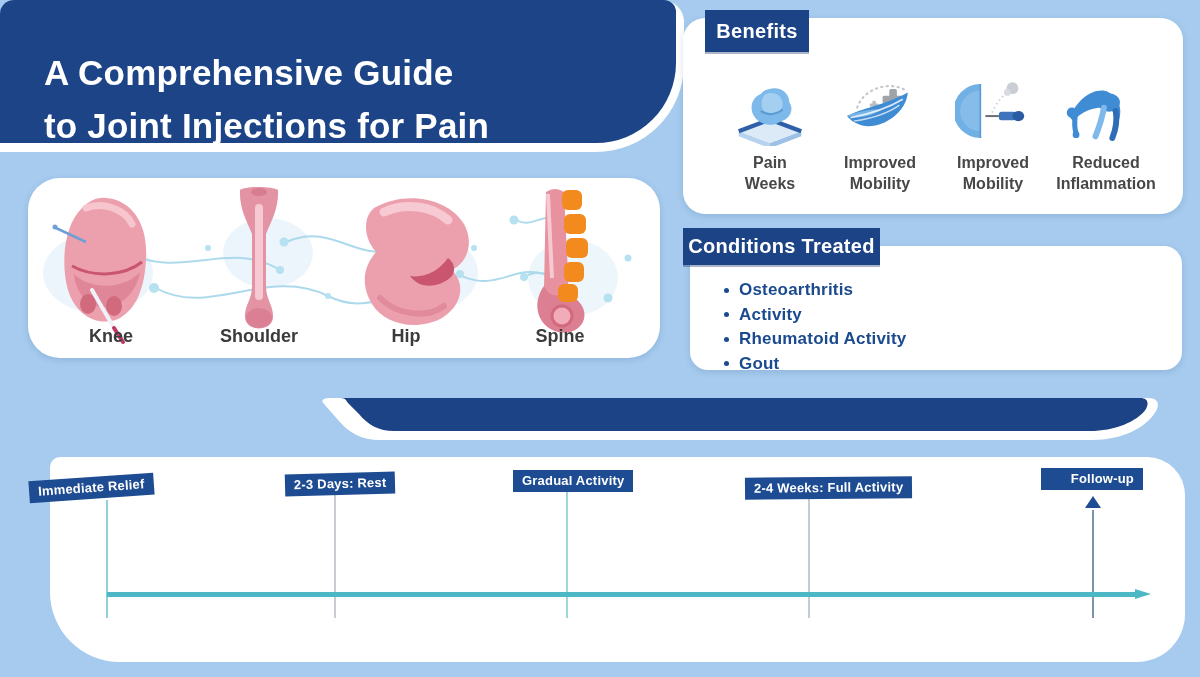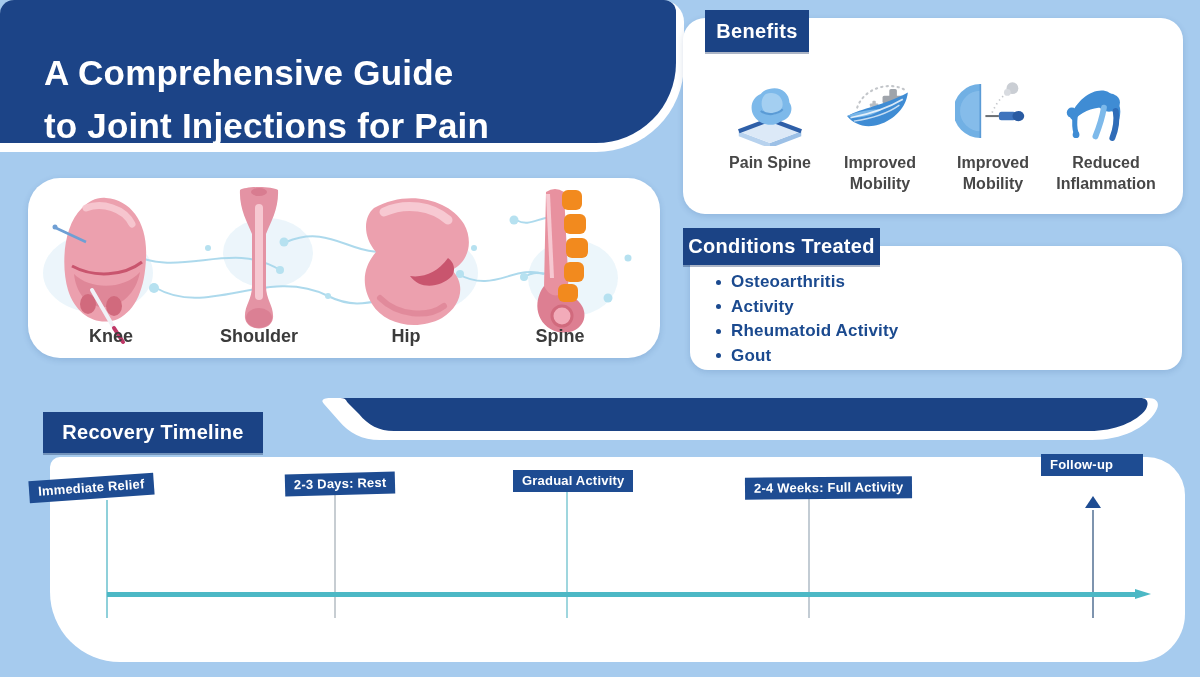--- a/index.html
+++ b/index.html
@@ -29,21 +29,21 @@
     font-weight:600;line-height:21px;}
 
   
   .joints-card{left:28px;top:178px;width:632px;height:180px;border-radius:32px;}
   .joint-label{position:absolute;top:148px;transform:translateX(-50%);color:#3b3b3b;
     font-size:18px;font-weight:600;}
 
   
   .conditions-card{left:690px;top:246px;width:492px;height:124px;border-radius:18px;}
   .conditions-tag{left:683px;top:228px;width:197px;height:37px;}
-  .conditions-list{position:absolute;left:20px;top:24px;margin:0;padding:0;list-style:none;}
+  .conditions-list{position:absolute;left:20px;top:24px;margin:8px;padding:0;list-style:none;}
   .conditions-list li{display:flex;align-items:center;height:24.5px;color:#1b4a8f;
     font-size:17px;font-weight:700;letter-spacing:.2px;}
   .dot{width:5px;height:5px;border-radius:50%;background:#1b4a8f;margin:0 10px 0 6px;flex:none;}
 
   
   .swoosh{position:absolute;left:0;top:388px;}
   .timeline-tag{left:43px;top:412px;width:220px;height:41px;}
   .timeline-card{left:50px;top:457px;width:1135px;height:205px;border-radius:10px 38px 48px 70px;
     box-shadow:none;}
   .milestone{position:absolute;background:#1e4c92;color:#ffffff;font-size:13px;font-weight:700;
@@ -73,21 +73,21 @@
     <div class="benefit-item" style="left:27px;">
       <svg class="benefit-icon" width="76" height="70" viewBox="0 0 90 80">
         <polygon points="8,64 45,78 45,84 8,70" fill="#b7d2ee"></polygon>
         <polygon points="82,64 45,78 45,84 82,70" fill="#9cc0e6"></polygon>
         <polygon points="45,50 82,64 45,78 8,64" fill="#dce9f7"></polygon>
         <path d="M8,64 L45,50 L82,64" stroke="#2e5fa8" stroke-width="5" fill="none" stroke-linejoin="round"></path>
         <path d="M44,14 C56,10 68,18 68,30 C74,38 68,50 58,52 C48,60 32,56 26,46 C20,36 24,24 34,20 C37,16 40,15 44,14 Z" fill="#7db9ea"></path>
         <path d="M40,20 C50,16 60,22 60,32 C60,40 52,46 44,44 C34,42 32,26 40,20 Z" fill="#a8d2f2" opacity="0.9"></path>
         <path d="M34,40 C42,46 54,44 60,38" stroke="#5a9bd6" stroke-width="2.5" fill="none"></path>
       </svg>
-      <span class="benefit-label" style="width:84px;">Pain Spine</span>
+      <span class="benefit-label" style="width:84px;">Pain Weeks</span>
     </div>
     <div class="benefit-item" style="left:137px;">
       <svg class="benefit-icon" width="76" height="70" viewBox="0 0 90 80">
         <path d="M18,36 C26,12 58,4 76,16" stroke="#c3c6ca" stroke-width="2.5" stroke-dasharray="1.5,5" fill="none" stroke-linecap="round"></path>
         <rect x="56" y="14" width="9" height="25" rx="2" fill="#9fa4ab"></rect>
         <rect x="48" y="22" width="25" height="9" rx="2" fill="#9fa4ab"></rect>
         <rect x="36" y="28" width="4" height="10" rx="1" fill="#b9bdc2"></rect>
         <rect x="33" y="31" width="10" height="4" rx="1" fill="#b9bdc2"></rect>
         <path d="M6,46 C24,36 48,34 78,18 C76,36 62,50 44,56 C28,61 14,56 6,46 Z" fill="#3f8cd4"></path>
         <path d="M6,46 C20,40 34,38 48,38 C36,46 20,50 6,46 Z" fill="#7db9ea" opacity="0.9"></path>
@@ -227,31 +227,30 @@
     </ul>
   </div>
   <div class="tag conditions-tag">Conditions Treated</div>
 
   <svg class="swoosh" width="1200" height="60" viewBox="0 0 1200 60">
     <path d="M330,10 L1148,10 C1158,10 1160,16 1156,23 C1146,40 1122,52 1092,52 L380,52 C362,52 349,45 339,33 L324,16 C320,12 324,10 330,10 Z" fill="#ffffff"></path>
     <path d="M338,10 L1140,10 C1148,10 1149,15 1146,21 C1137,34 1114,43 1090,43 L394,43 C379,43 368,37 359,26 L348,15 C345,11 346,10 338,10 Z" fill="#1b4385"></path>
   </svg>
 
   <div class="card timeline-card"></div>
-  <div class="tag timeline-tag">Recovery Timeline</div>
 
   <div class="tl-line" style="left:106px;top:500px;height:118px;background:#8fd0da;"></div>
   <div class="tl-line" style="left:334px;top:493px;height:125px;background:#c7cdd2;"></div>
   <div class="tl-line" style="left:566px;top:490px;height:128px;background:#9fd6de;"></div>
   <div class="tl-line" style="left:808px;top:497px;height:121px;background:#c3ccd4;"></div>
   <div class="tl-line" style="left:1092px;top:510px;height:108px;background:#7e94ae;"></div>
   <div class="arrow-up"></div>
 
   <div class="tl-axis"></div>
   <div class="tl-axis-tip"></div>
 
   <div class="milestone" style="left:29px;top:477px;transform:rotate(-4deg);">Immediate Relief</div>
   <div class="milestone" style="left:285px;top:473px;transform:rotate(-1.5deg);">2-3 Days: Rest</div>
   <div class="milestone" style="left:513px;top:470px;">Gradual Activity</div>
   <div class="milestone" style="left:745px;top:477px;transform:rotate(-0.5deg);">2-4 Weeks: Full Activity</div>
-  <div class="milestone" style="left:1041px;top:454px;min-width:84px;text-align:left;">Follow-up</div>
+  <div class="milestone" style="left:1041px;top:468px;min-width:84px;text-align:right;">Follow-up</div>
 
 </div>
 
 </body></html>

